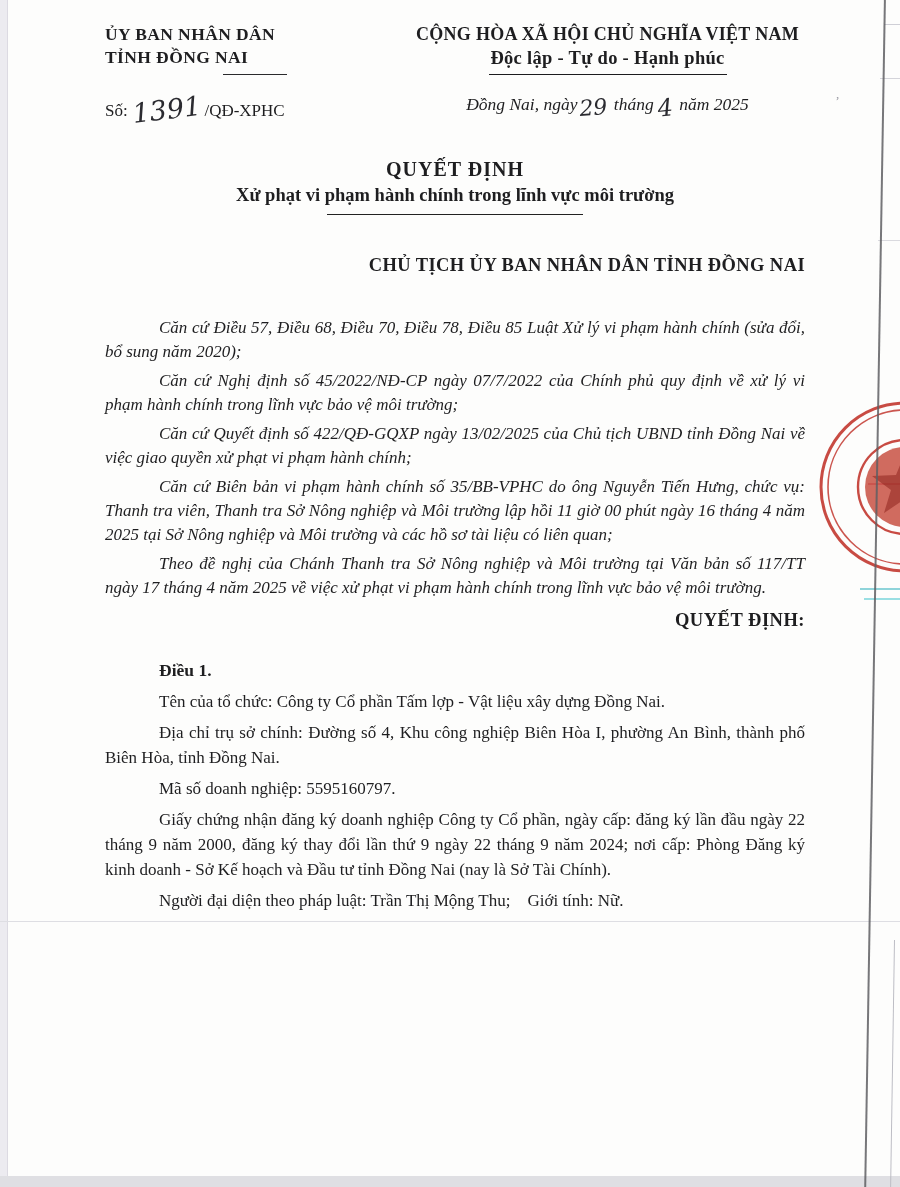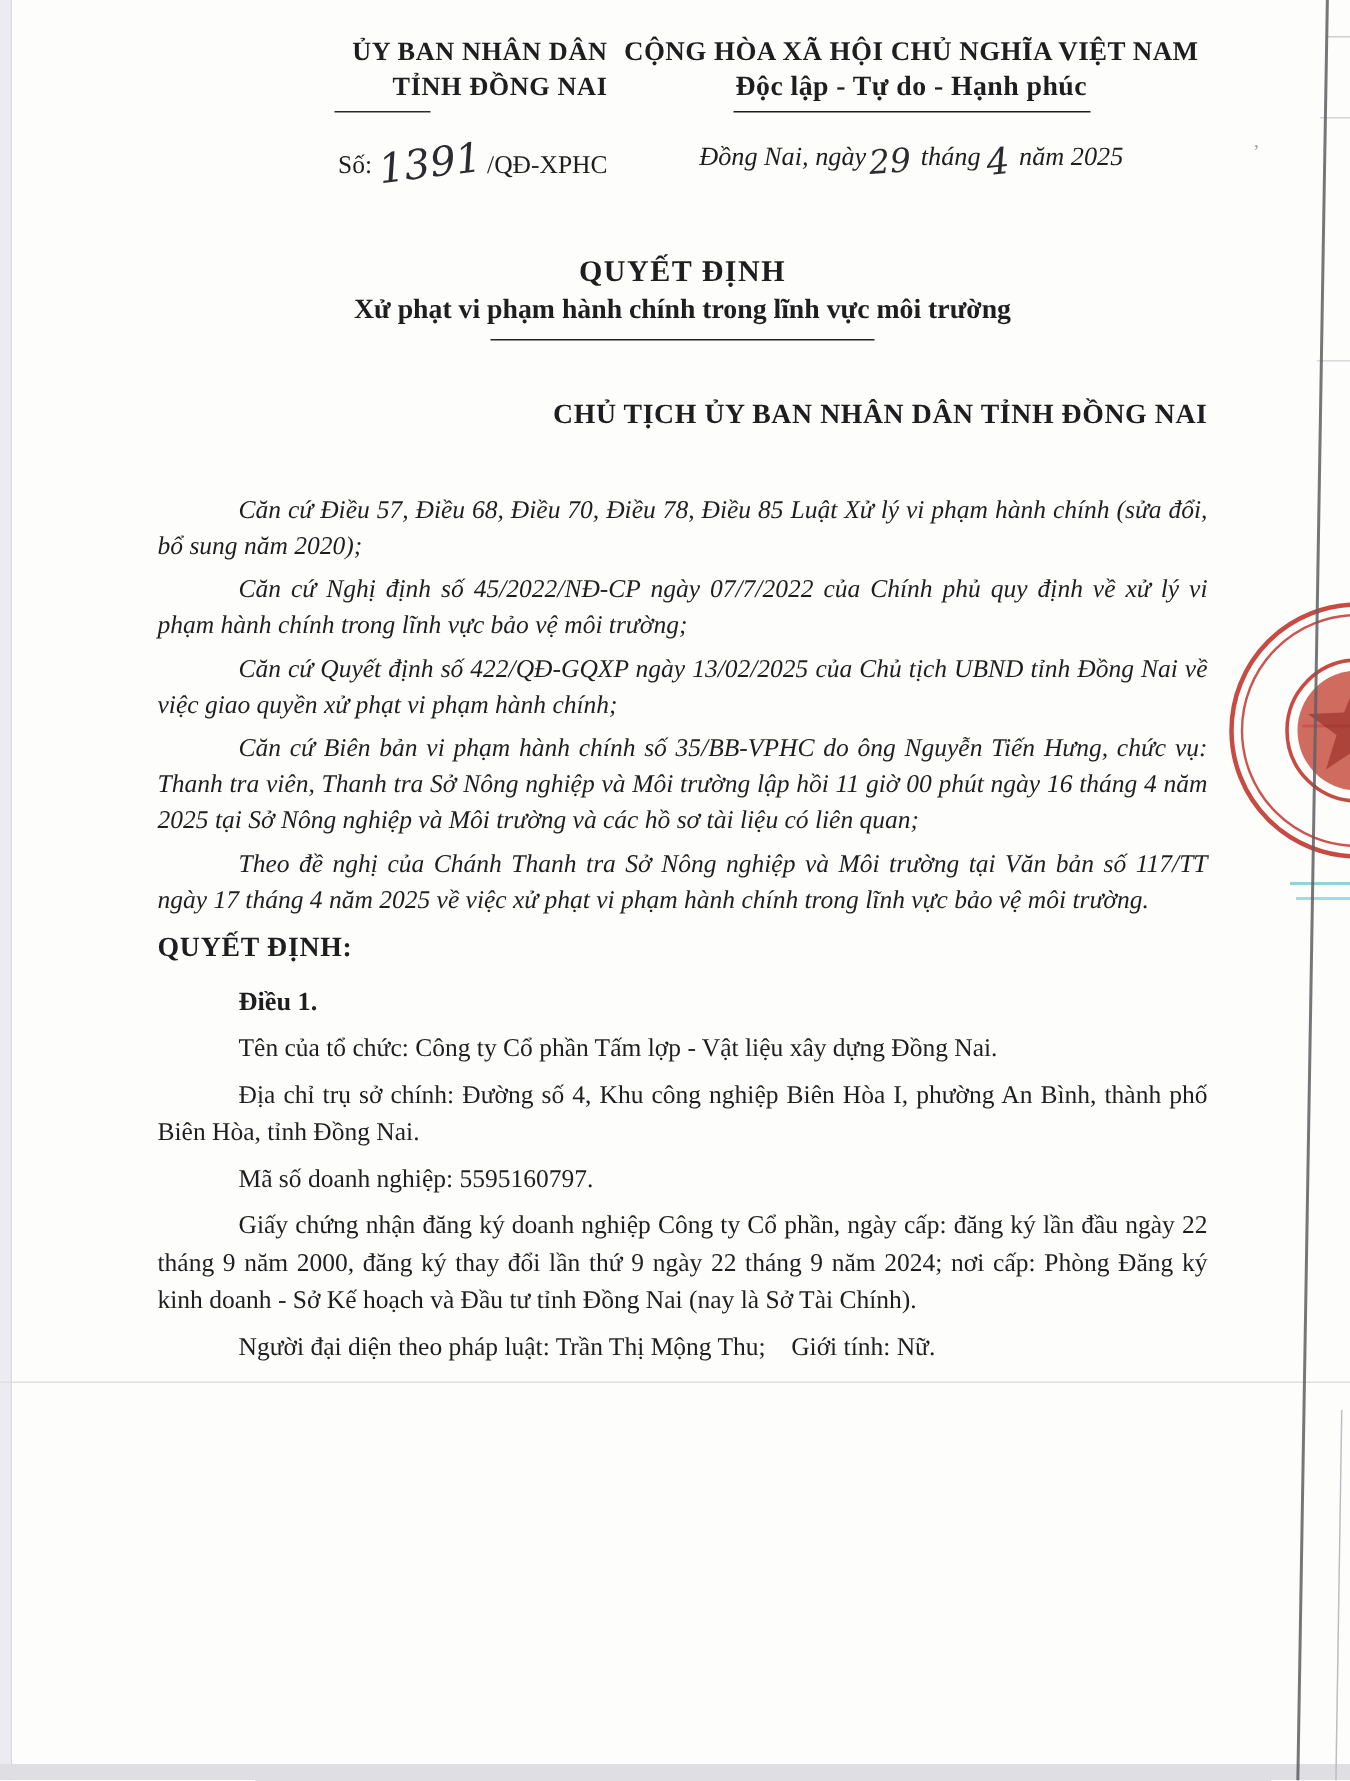--- a/index.html
+++ b/index.html
@@ -23,43 +23,43 @@
   .tick-gray1{left:884px;top:24px;width:16px;height:1px;background:#cfcfd6;}
   .tick-gray2{left:880px;top:78px;width:20px;height:1px;background:#d4d4da;}
   .tick-gray3{left:878px;top:240px;width:22px;height:1px;background:#dadadf;}
   .speck{position:absolute;left:836px;top:86px;color:#9a9aa2;font-size:13px;}
   .bottom-band{position:absolute;left:0;top:1176px;width:100%;height:11px;background:#dfdfe3;}
   
   .seal{position:absolute;left:818px;top:395px;}
   
   .content{position:absolute;left:105px;top:24px;width:700px;}
   .header{display:flex;justify-content:space-between;align-items:flex-start;}
-  .header-left{width:300px;text-align:right;}
+  .header-left{width:300px;text-align:left;}
   .header-right{width:395px;text-align:center;}
   .hl1{font-weight:bold;font-size:17.5px;letter-spacing:.4px;}
   .hl2{font-weight:bold;font-size:17.5px;letter-spacing:.4px;margin-top:2px;}
   .rule-left{width:64px;border-top:1.6px solid #2a2a2c;margin:6px auto 16px;}
   .so-line{font-size:17px;white-space:nowrap;}
   .hr1{font-weight:bold;font-size:18px;letter-spacing:.3px;}
   .hr2{font-weight:bold;font-size:18.5px;letter-spacing:.3px;margin-top:3px;}
   .rule-right{width:238px;border-top:1.7px solid #1c1c1e;margin:5px auto 13px;}
   .date-line{font-style:italic;font-size:17.5px;white-space:nowrap;}
   .hw{font-family:"DejaVu Serif",serif;font-style:italic;display:inline-block;
       color:#2b2b30;transform:rotate(-7deg);}
   .hw-num{font-size:27px;margin:0 4px;transform:rotate(-7deg) translateY(3px);}
   .hw-day{font-size:22px;margin:0 2px;transform:rotate(-4deg) translateY(5px);}
   .hw-month{font-size:24px;margin:0 3px;transform:rotate(-6deg) translateY(6px);}
-  .title-block{margin-top:48px;text-align:center;}
+  .title-block{margin-top:36px;text-align:center;}
   .title{font-weight:bold;font-size:20px;letter-spacing:1px;}
   .subtitle{font-weight:bold;font-size:18.5px;margin-top:4px;}
   .rule-title{width:256px;border-top:1.5px solid #222;margin:8px auto 0;}
   .authority{margin-top:40px;text-align:right;font-weight:bold;font-size:18.5px;letter-spacing:.4px;}
   .recitals{margin-top:40px;font-style:italic;font-size:17px;line-height:24px;text-align:justify;}
   .recital{margin:0 0 5px;text-indent:54px;}
-  .decision-heading{text-align:left;font-weight:bold;font-size:18.5px;margin:10px 0 12px;letter-spacing:.5px;}
+  .decision-heading{text-align:right;font-weight:bold;font-size:18.5px;margin:10px 0 27px;letter-spacing:.5px;}
   .article{font-size:17px;line-height:25px;text-align:justify;}
   .article-heading{font-weight:bold;margin:0 0 6px;text-indent:54px;font-size:17.5px;}
   .apara{margin:0 0 6px;text-indent:54px;}
 </style>
 </head>
 <body>
 
 <div class="page">
 
   <div class="edge-left"></div>

